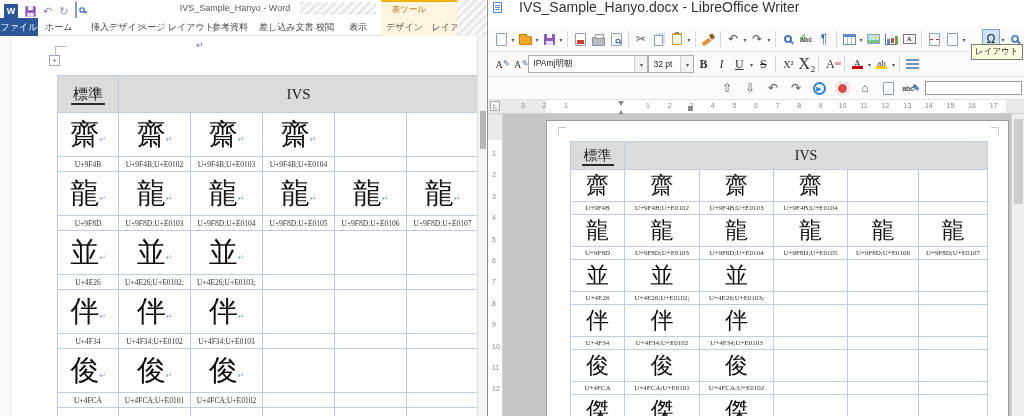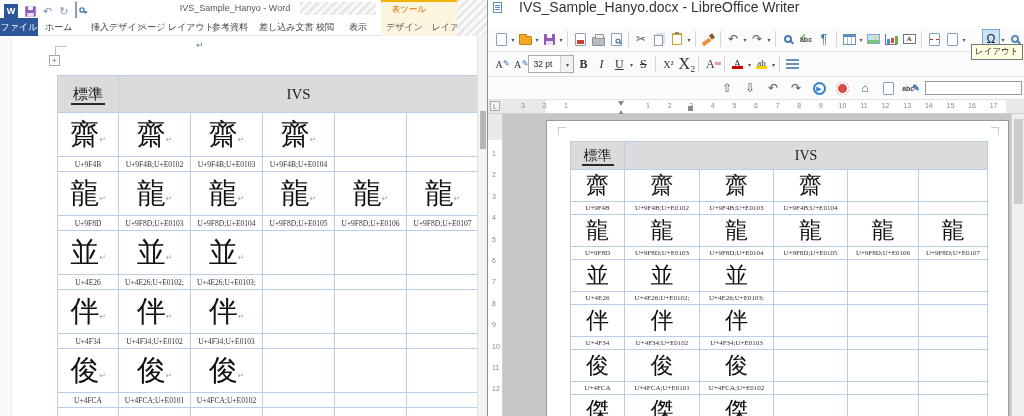--- a/index.html
+++ b/index.html
@@ -395,20 +395,24 @@
 
     <div class="lo-tb lo-tb2">
       <span class="tb">
           <span class="fbtn" style="font-size:10px">A</span>
           <span class="glyph blue" style="font-size:8px;margin-left:-4px">✎</span>
         </span>
       <span class="tb">
           <span class="fbtn" style="font-size:10px">A</span>
           <span class="glyph blue" style="font-size:8px;margin-left:-4px">✎</span>
         </span>
+      <span class="combo" style="width:120px">
+        <span>IPAmj明朝</span>
+        <span class="ca">▾</span>
+      </span>
       <span class="combo" style="width:46px">
         <span>32 pt</span>
         <span class="ca">▾</span>
       </span>
       <span class="tb">
           <span class="fbtn b">B</span>
         </span>
       <span class="tb">
           <span class="fbtn i">I</span>
         </span>

